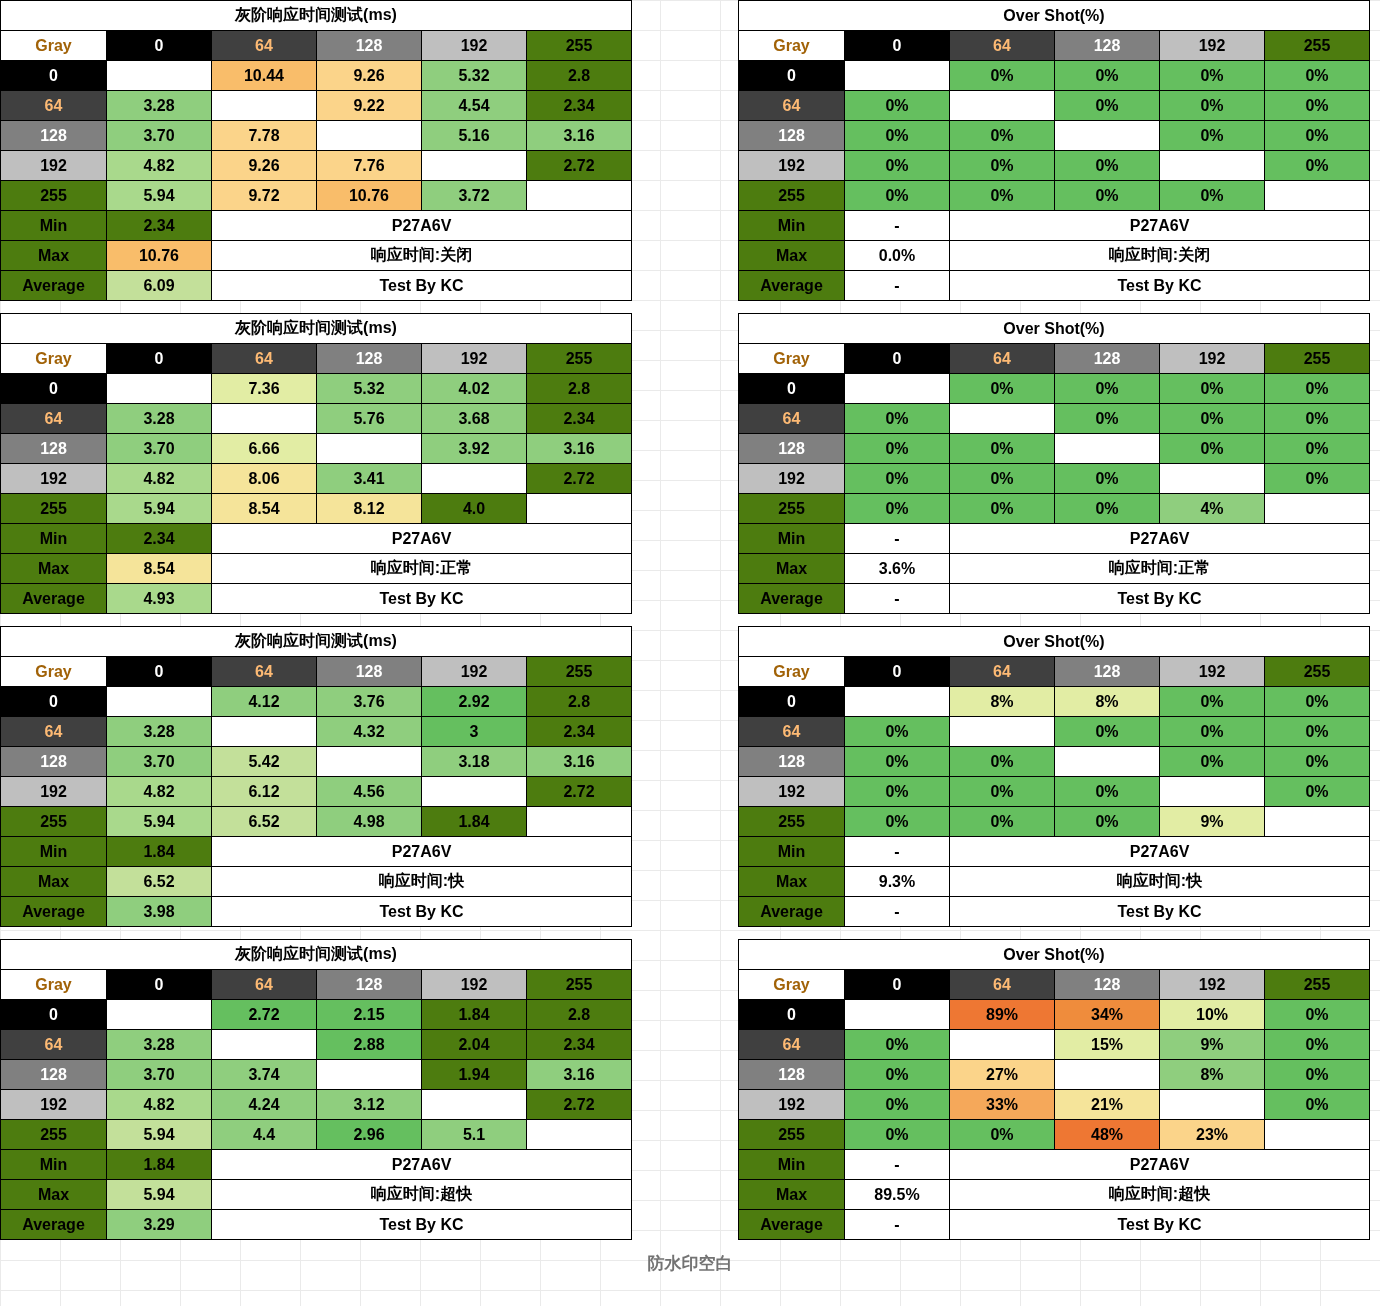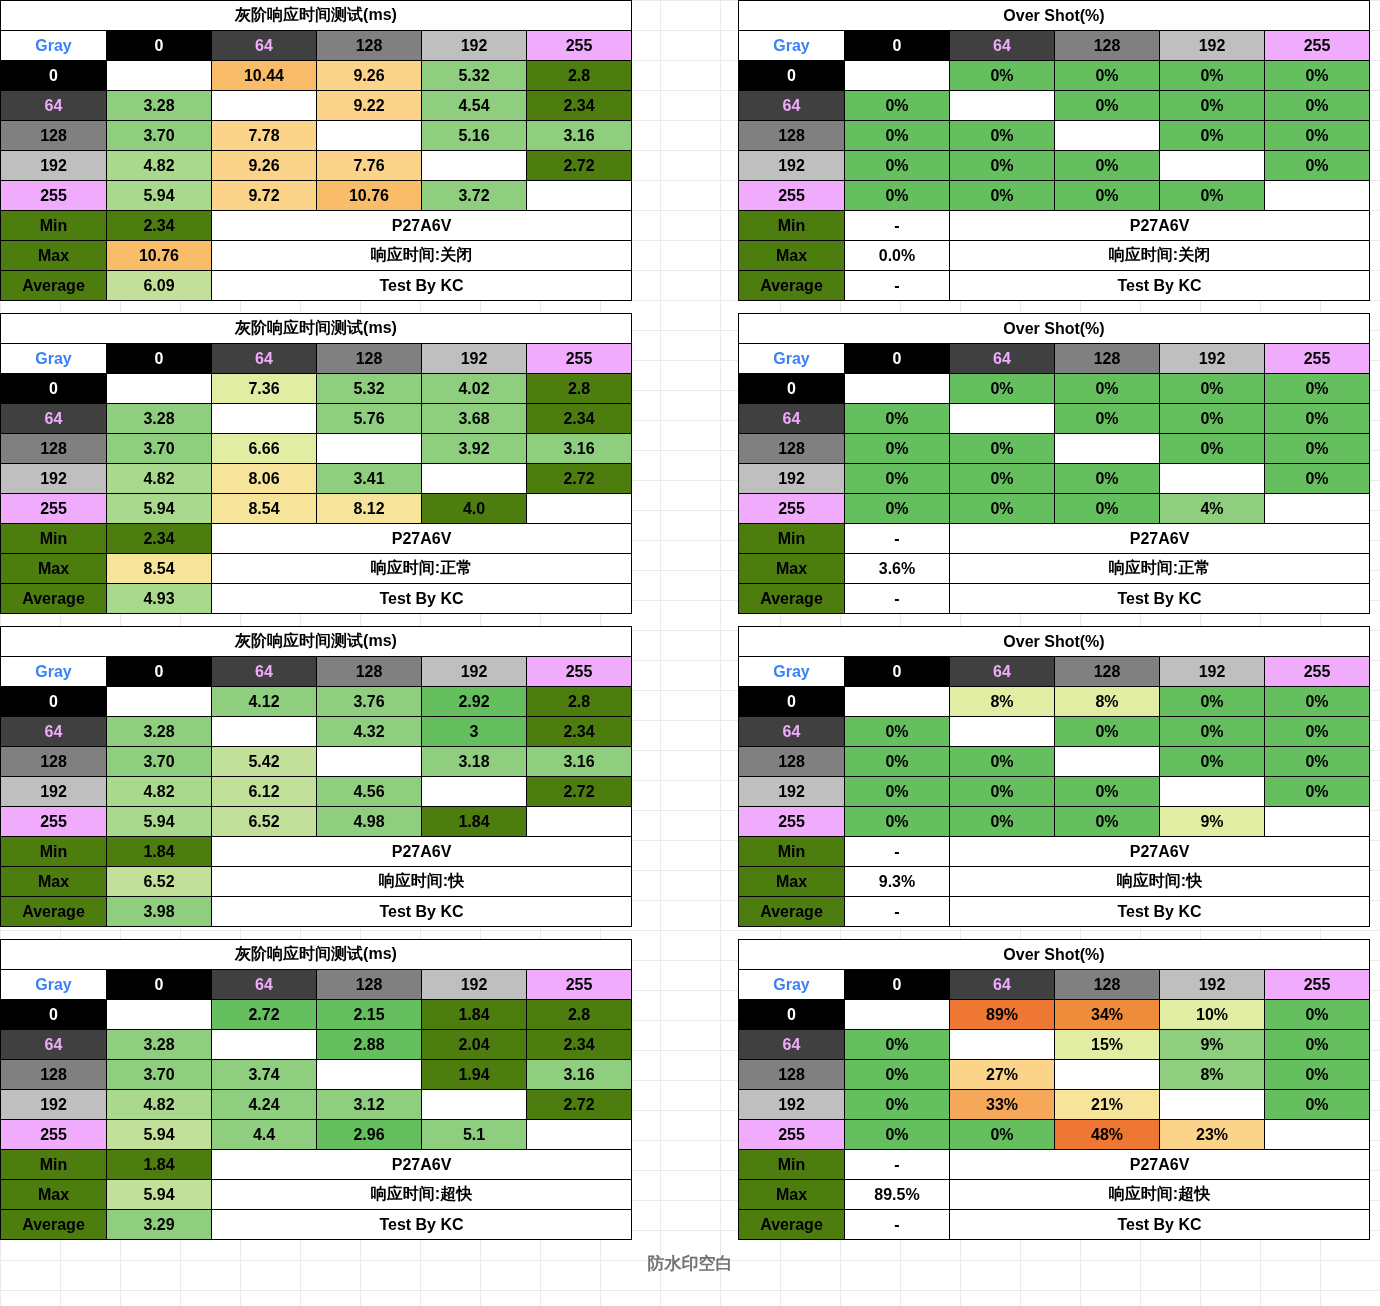--- a/index.html
+++ b/index.html
@@ -47,25 +47,25 @@
     font-weight:bold;
     white-space:nowrap;
   }
   .title{
     font-size:17px;
     font-weight:bold;
     height:30px;
   }
   
   .g0{background:#000000;color:#ffffff;}
-  .g64{background:#404040;color:#f0abfc;}
-  .g128{background:#808080;color:#000000;margin-left:34px;}
+  .g64{background:#404040;color:#fdba74;}
+  .g128{background:#808080;color:#ffffff;margin-left:34px;}
   .g192{background:#bfbfbf;color:#000000;}
-  .g255{background:#f0abfc;color:#000000;}
-  .hdr{background:#ffffff;color:#3b82f6;}
+  .g255{background:#4d7c0f;color:#000000;}
+  .hdr{background:#ffffff;color:#a16207;}
   .info{font-size:16px;font-weight:bold;background:#ffffff;}
   .lbl{background:#4d7c0f;}
 
   
   .c-green-d{background:#4d7c0f;}
   .c-green{background:#65bf5f;}
   .c-green-l{background:#8fce7e;}
   .c-green-ll{background:#a9d98c;}
   .c-lime{background:#c3e09a;}
   .c-yellow-l{background:#e2eda4;}

